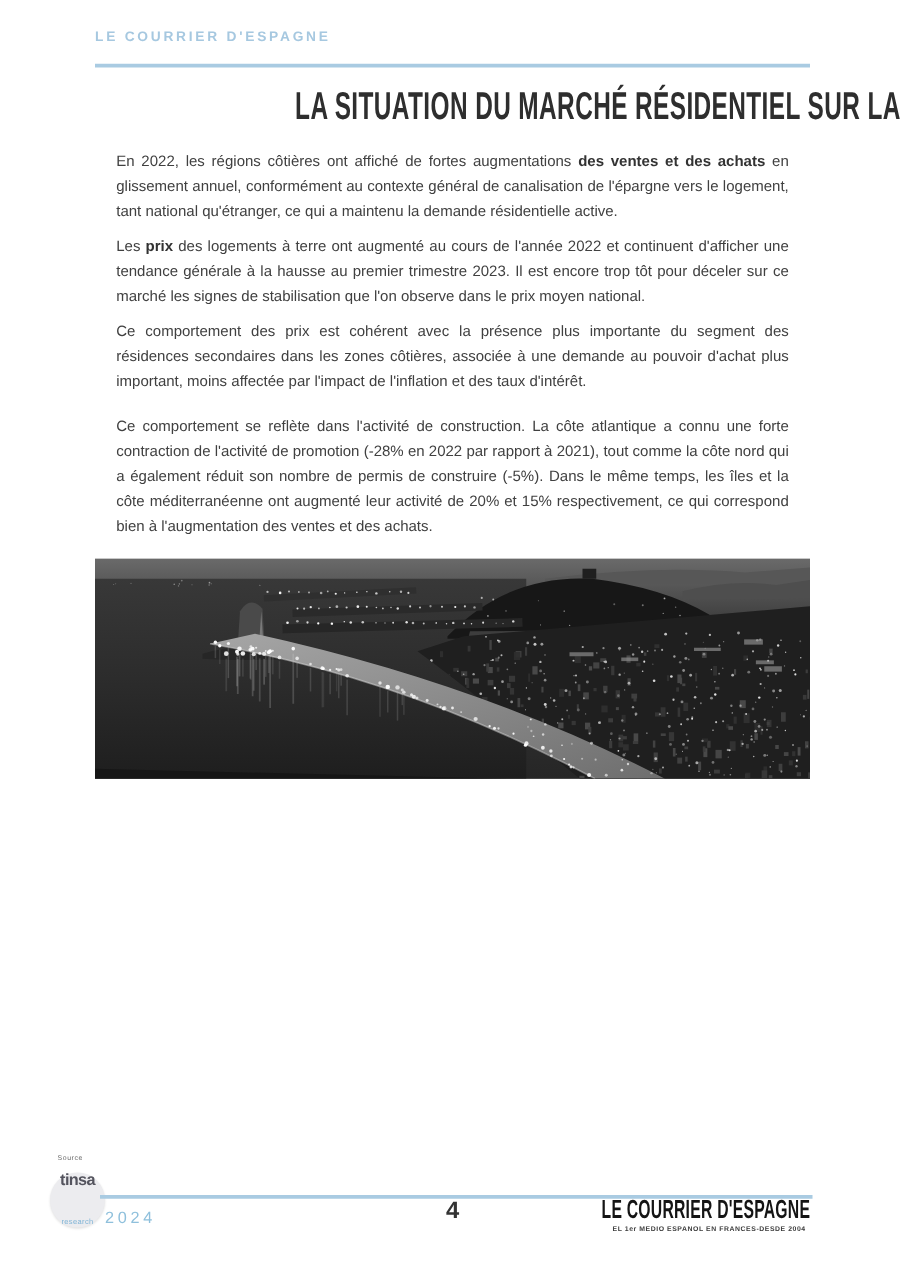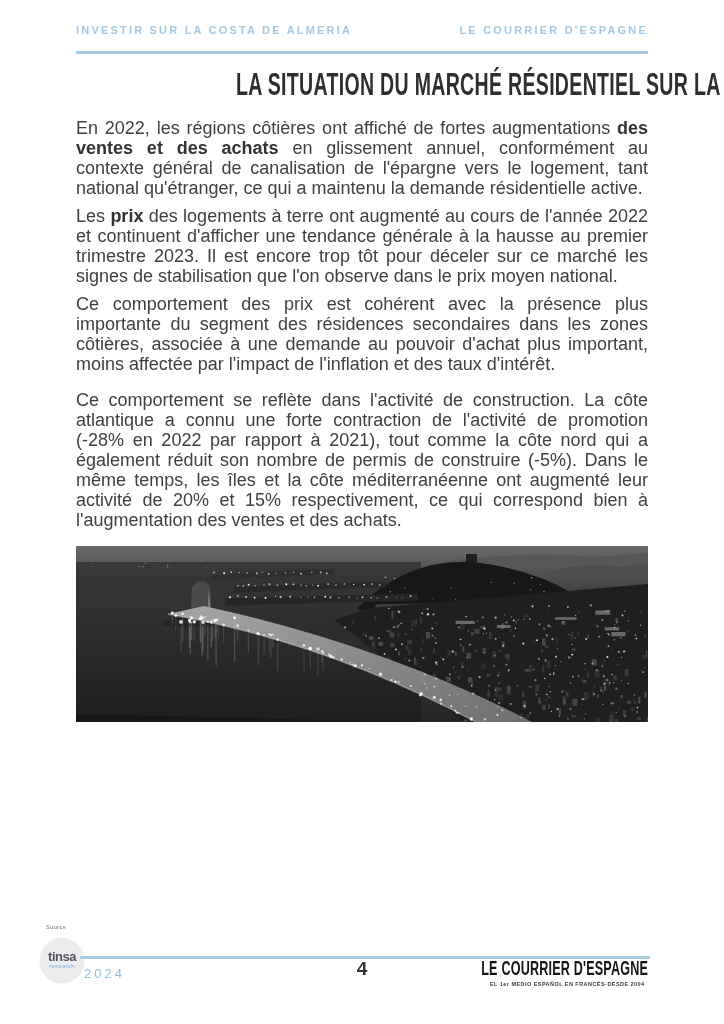--- a/index.html
+++ b/index.html
@@ -22,38 +22,38 @@
     white-space:nowrap;font-weight:bold;font-size:31px;letter-spacing:0.5px;
   }
   
   .intro{
     margin:20px 0 0;font-size:14.5px;line-height:21px;font-weight:bold;font-style:italic;
     color:#2d2d2d;text-align:justify;
   }
   
   .body-wrap{margin-top:2px;}
   .body-par{
-    margin:8px 0 0;font-size:18px;line-height:20px;color:#404040;text-align:justify;
+    margin:8px 17px 0;font-size:12px;line-height:20px;color:#404040;text-align:justify;
   }
   .body-par:last-child{margin-top:16px;}
   .body-par .b{font-weight:bold;color:#333;}
   
   .photo{
     margin-top:16px;width:572px;height:176px;overflow:hidden;background:#2a2a2a;
   }
   .photo svg{display:block;width:100%;height:100%;}
   
   .footer{position:absolute;left:0;right:0;top:916px;height:108px;background:transparent;}
   .source-label{
     position:absolute;left:46px;top:8px;font-size:5.5px;letter-spacing:0.5px;color:#666;
   }
   .tinsa-badge{
     position:absolute;left:40px;top:22px;width:44px;height:44px;border-radius:50%;
     background:#ececef;box-shadow:0 1px 2px rgba(0,0,0,0.12);
-    display:flex;flex-direction:column;align-items:center;justify-content:center;
+    display:flex;flex-direction:column;align-items:center;justify-content:space-between;
   }
   .tinsa-word{font-size:13px;font-weight:bold;color:#54545e;letter-spacing:-0.5px;line-height:12px;}
   .tinsa-sub{font-size:6px;color:#7fb4d6;letter-spacing:0.3px;line-height:7px;}
   .footer-rule{position:absolute;left:80px;right:74px;top:40px;height:3px;background:#a9cbe2;}
   .footer-year{
     position:absolute;left:84px;top:50px;font-size:13px;font-weight:normal;letter-spacing:3px;color:#8fc0dc;
   }
   .page-num{
     position:absolute;left:50%;transform:translateX(-50%);top:42px;
     font-size:19px;font-weight:600;color:#333;
@@ -68,21 +68,20 @@
     font-size:5.5px;letter-spacing:0.45px;color:#3c3c3c;font-weight:bold;text-align:left;
   }
 </style>
 </head>
 <body>
 
 <div class="page">
   <div class="content">
 
     <div class="top-header">
-      <span>INVESTIR SUR LA COSTA DE ALMERIA</span>
       <span>LE COURRIER D'ESPAGNE</span>
     </div>
     <div class="header-rule"></div>
 
     <div class="title">
       <div class="t-line"><span class="cond">LA SITUATION DU MARCHÉ RÉSIDENTIEL SUR LA CÔTE</span></div>
     </div>
 
 
     <div class="body-wrap">

